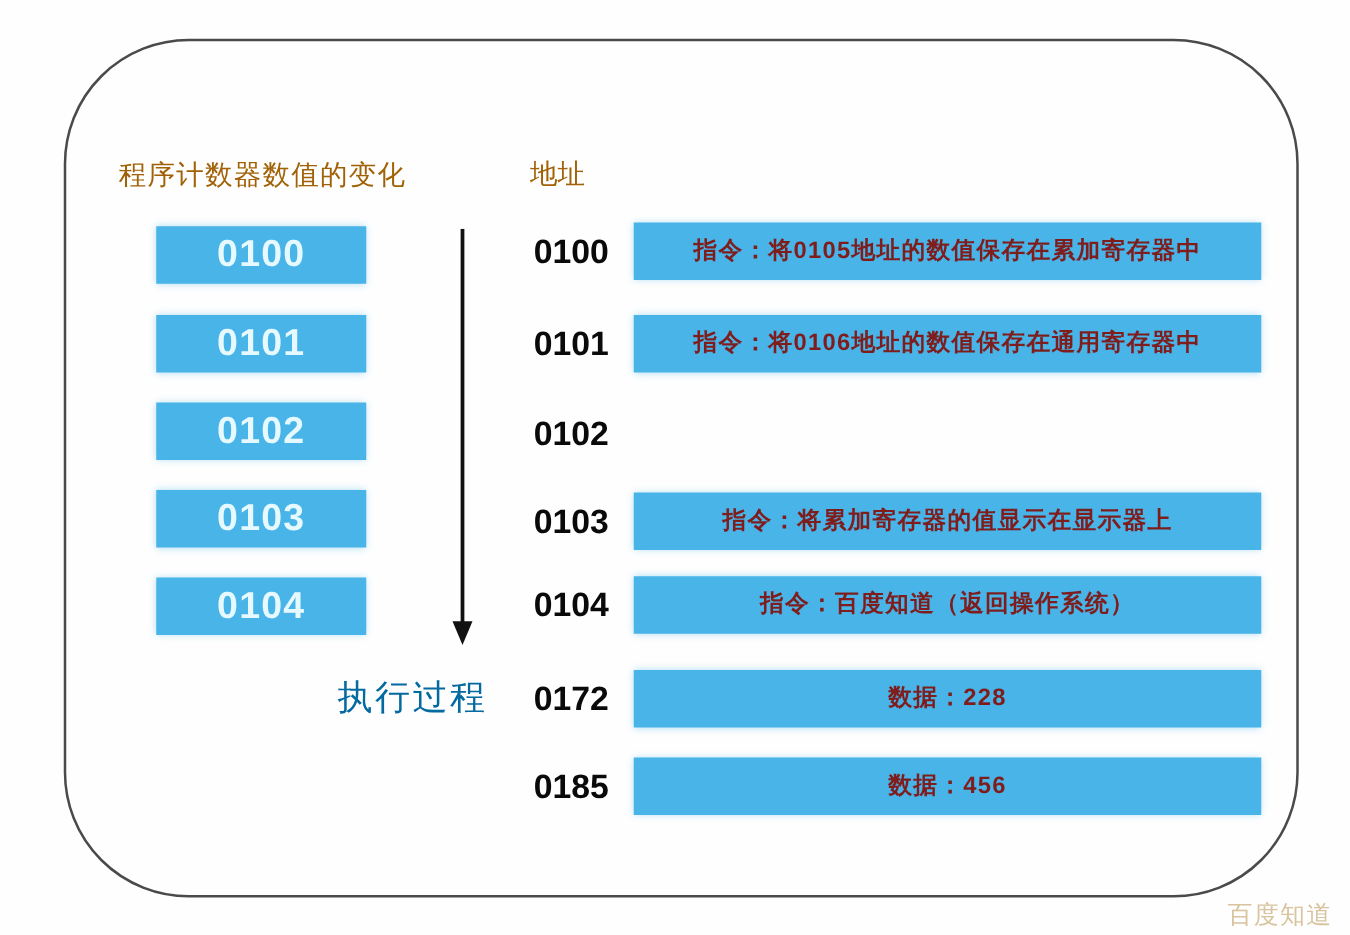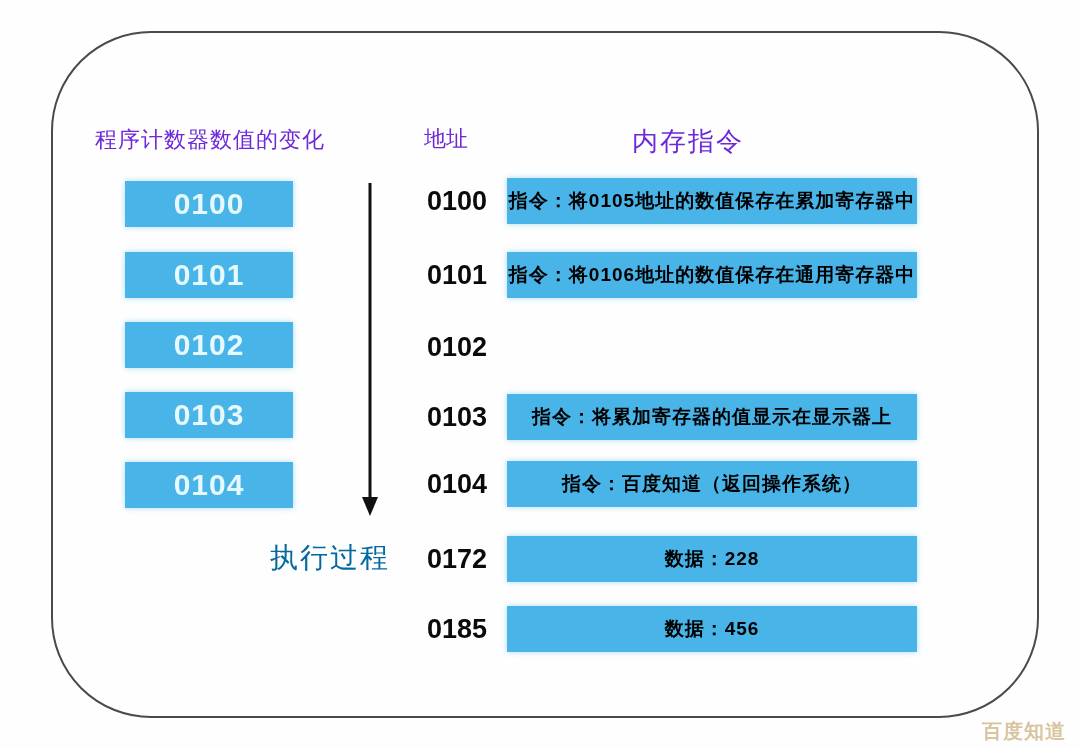--- a/index.html
+++ b/index.html
@@ -20,21 +20,21 @@
     left: 51px;
     top: 31px;
     width: 984px;
     height: 683px;
     border: 2px solid #4a4a4a;
     border-radius: 100px;
     background: transparent;
   }
   .col-title {
     position: absolute;
-    color: #6d28d9;
+    color: #a16207;
     white-space: nowrap;
   }
   .pc-title {
     left: 95px;
     top: 125px;
     font-size: 22px;
     letter-spacing: 1px;
   }
   .addr-title {
     left: 424px;
@@ -92,54 +92,53 @@
     color: #0a0a0a;
     font-size: 27px;
     font-weight: bold;
     text-align: center;
     line-height: 46px;
   }
   .mem-bar {
     position: absolute;
     left: 507px;
     top: 0;
-    width: 410px;
+    width: 502px;
     height: 46px;
     background: #48b4e8;
-    color: #000000;
+    color: #7f1d1d;
     font-size: 19px;
     font-weight: bold;
     text-align: center;
     line-height: 46px;
     letter-spacing: 1px;
     box-shadow: 0 0 6px rgba(72,180,232,0.45);
     white-space: nowrap;
   }
   .watermark {
     position: absolute;
     left: 982px;
     top: 718px;
     font-size: 20px;
-    font-weight: bold;
+    font-weight: normal;
     color: #d8c49e;
     letter-spacing: 1px;
     white-space: nowrap;
     text-align: center;
   }
 </style>
 </head>
 <body>
 
 <div class="canvas">
 
   <div class="frame"></div>
 
   <div class="col-title pc-title">程序计数器数值的变化</div>
   <div class="col-title addr-title">地址</div>
-  <div class="col-title mem-title">内存指令</div>
 
   <div class="pc-box" style="top:181px">0100</div>
   <div class="pc-box" style="top:252px">0101</div>
   <div class="pc-box" style="top:322px">0102</div>
   <div class="pc-box" style="top:392px">0103</div>
   <div class="pc-box" style="top:462px">0104</div>
 
   <svg class="arrow-svg" viewBox="0 0 18 334" xmlns="http://www.w3.org/2000/svg">
     <line x1="9" y1="0" x2="9" y2="316" stroke="#111111" stroke-width="3"></line>
     <polygon points="1,314 17,314 9,333" fill="#111111"></polygon>

